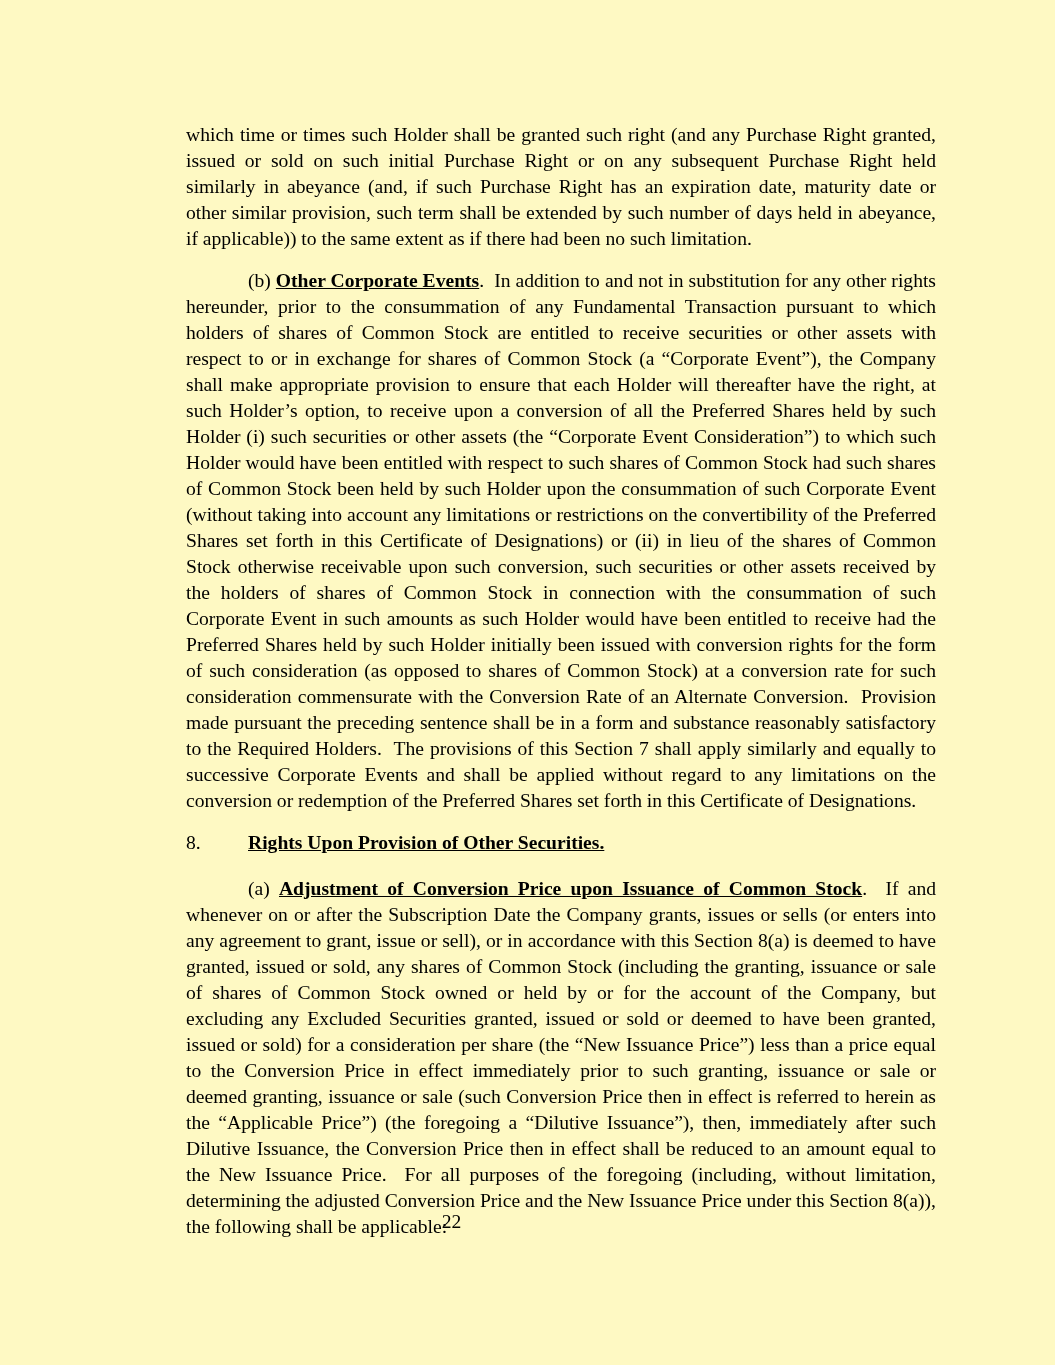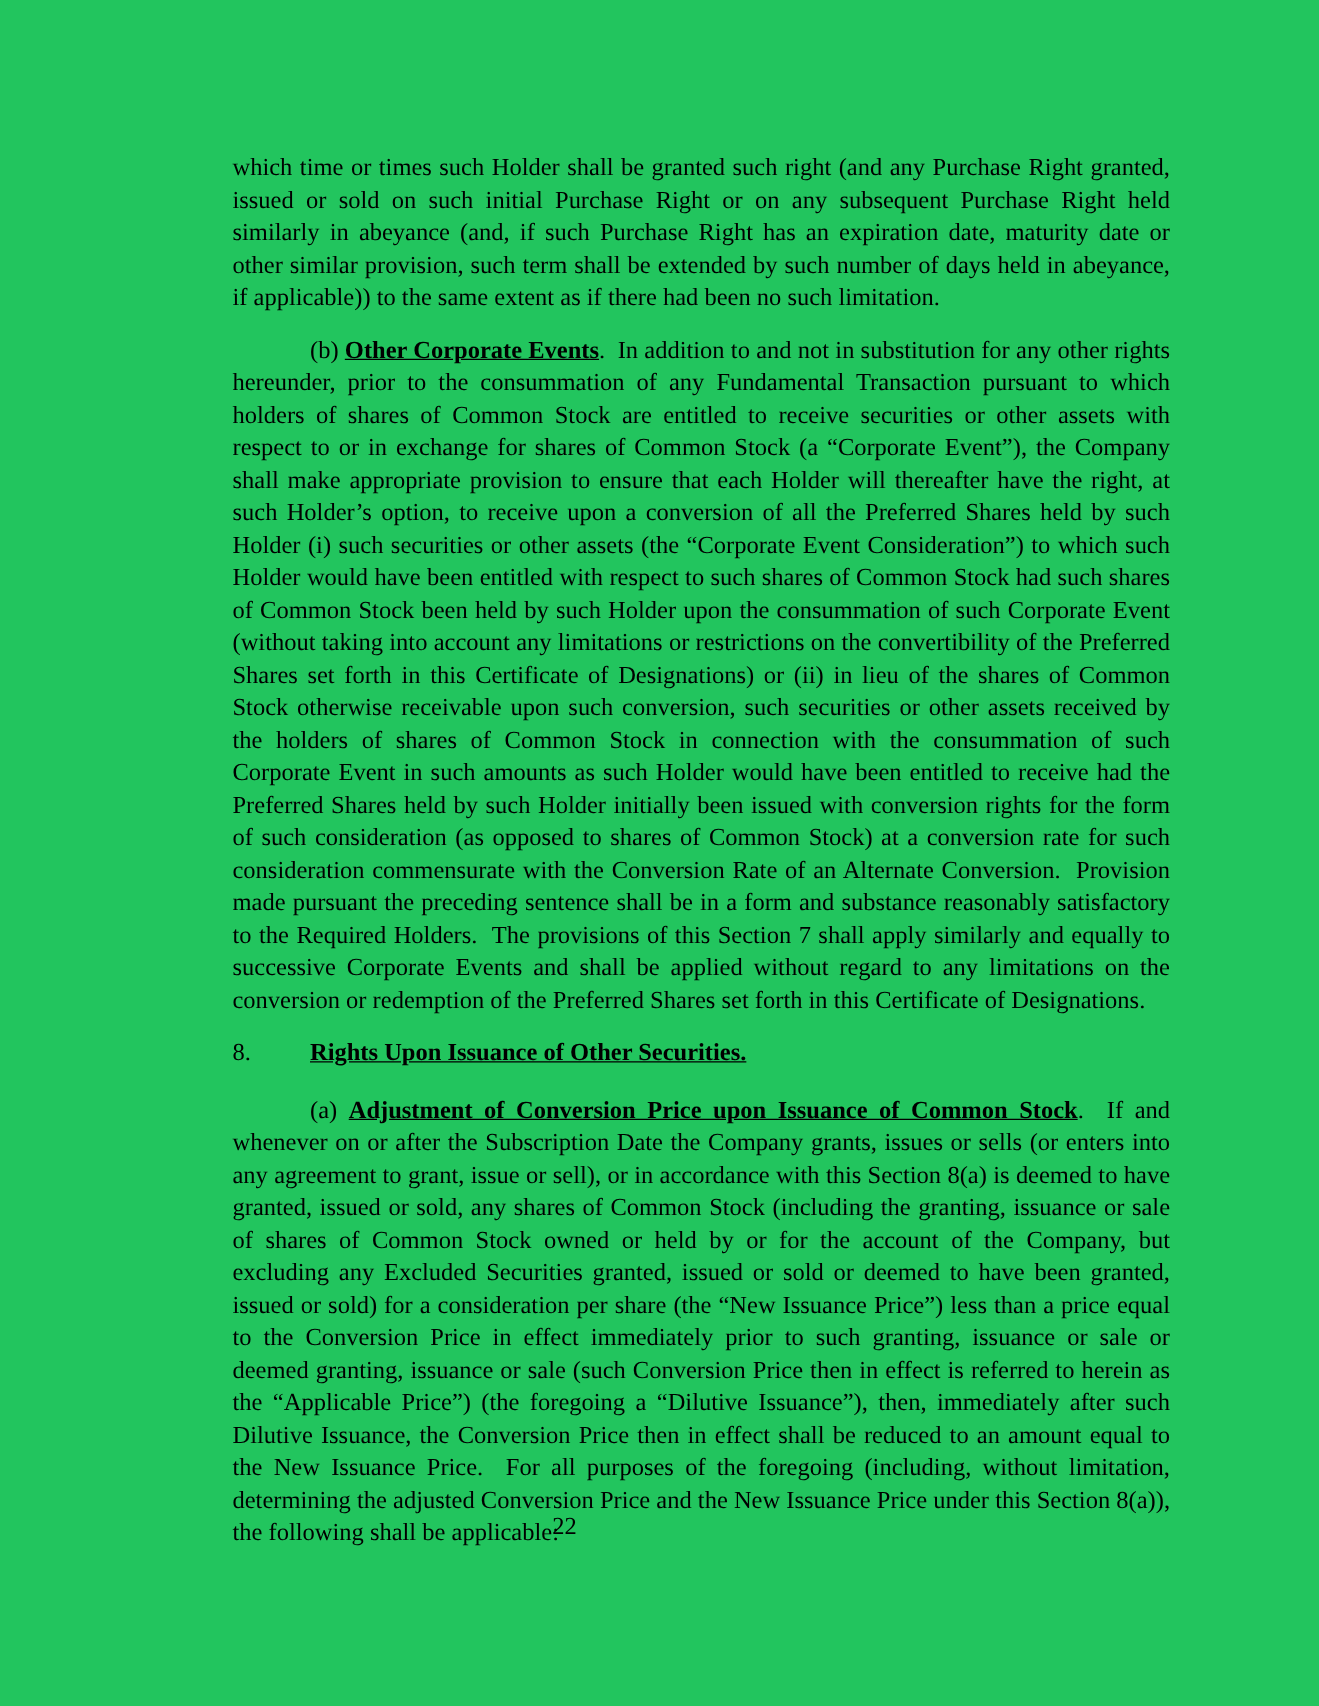--- a/index.html
+++ b/index.html
@@ -4,21 +4,21 @@
 <style>
   html, body {
     margin: 0;
     padding: 0;
     background: #ffffff;
   }
   .page {
     position: relative;
     width: 1055px;
     height: 1365px;
-    background: #22c55e;
+    background: #fef9c3;
     color: #000000;
     font-family: "Liberation Serif", "DejaVu Serif", serif;
     overflow: hidden;
   }
   .body-text {
     position: absolute;
     left: 186px;
     top: 122px;
     width: 750px;
     font-size: 19.6px;
@@ -51,19 +51,19 @@
 </style>
 </head>
 <body>
 
 <div class="page">
   <div class="body-text">
     <p class="para"><span class="rn">which time or times such Holder shall be granted such right (and any Purchase Right granted, issued or sold on such initial Purchase Right or on any subsequent Purchase Right held similarly in abeyance (and, if such Purchase Right has an expiration date, maturity date or other similar provision, such term shall be extended by such number of days held in abeyance, if applicable)) to the same extent as if there had been no such limitation.</span></p>
 
     <p class="para mt indent"><span class="rn">(b) </span><span class="ru">Other Corporate Events</span><span class="rn">.&nbsp; In addition to and not in substitution for any other rights hereunder, prior to the consummation of any Fundamental Transaction pursuant to which holders of shares of Common Stock are entitled to receive securities or other assets with respect to or in exchange for shares of Common Stock (a </span><span class="rb">“Corporate Event”</span><span class="rn">), the Company shall make appropriate provision to ensure that each Holder will thereafter have the right, at such Holder’s option, to receive upon a conversion of all the Preferred Shares held by such Holder (i) such securities or other assets (the </span><span class="rb">“Corporate Event Consideration”</span><span class="rn">) to which such Holder would have been entitled with respect to such shares of Common Stock had such shares of Common Stock been held by such Holder upon the consummation of such Corporate Event (without taking into account any limitations or restrictions on the convertibility of the Preferred Shares set forth in this Certificate of Designations) or (ii) in lieu of the shares of Common Stock otherwise receivable upon such conversion, such securities or other assets received by the holders of shares of Common Stock in connection with the consummation of such Corporate Event in such amounts as such Holder would have been entitled to receive had the Preferred Shares held by such Holder initially been issued with conversion rights for the form of such consideration (as opposed to shares of Common Stock) at a conversion rate for such consideration commensurate with the Conversion Rate of an Alternate Conversion.&nbsp; Provision made pursuant the preceding sentence shall be in a form and substance reasonably satisfactory to the Required Holders.&nbsp; The provisions of this Section 7 shall apply similarly and equally to successive Corporate Events and shall be applied without regard to any limitations on the conversion or redemption of the Preferred Shares set forth in this Certificate of Designations.</span></p>
 
-    <p class="para mt heading"><span class="secnum">8.</span><span class="sectitle"><span class="ru">Rights Upon Issuance of Other Securities.</span></span></p>
+    <p class="para mt heading"><span class="secnum">8.</span><span class="sectitle"><span class="ru">Rights Upon Provision of Other Securities.</span></span></p>
 
     <p class="para mta indent"><span class="rn">(a) </span><span class="ru">Adjustment of Conversion Price upon Issuance of Common Stock</span><span class="rn">.&nbsp; If and whenever on or after the Subscription Date the Company grants, issues or sells (or enters into any agreement to grant, issue or sell), or in accordance with this Section 8(a) is deemed to have granted, issued or sold, any shares of Common Stock (including the granting, issuance or sale of shares of Common Stock owned or held by or for the account of the Company, but excluding any Excluded Securities granted, issued or sold or deemed to have been granted, issued or sold) for a consideration per share (the </span><span class="rb">“New Issuance Price”</span><span class="rn">) less than a price equal to the Conversion Price in effect immediately prior to such granting, issuance or sale or deemed granting, issuance or sale (such Conversion Price then in effect is referred to herein as the </span><span class="rb">“Applicable Price”</span><span class="rn">) (the foregoing a </span><span class="rb">“Dilutive Issuance”</span><span class="rn">), then, immediately after such Dilutive Issuance, the Conversion Price then in effect shall be reduced to an amount equal to the New Issuance Price.&nbsp; For all purposes of the foregoing (including, without limitation, determining the adjusted Conversion Price and the New Issuance Price under this Section 8(a)), the following shall be applicable:</span></p>
   </div>
 
   <div class="page-number">22</div>
 </div>
 
 </body></html>

